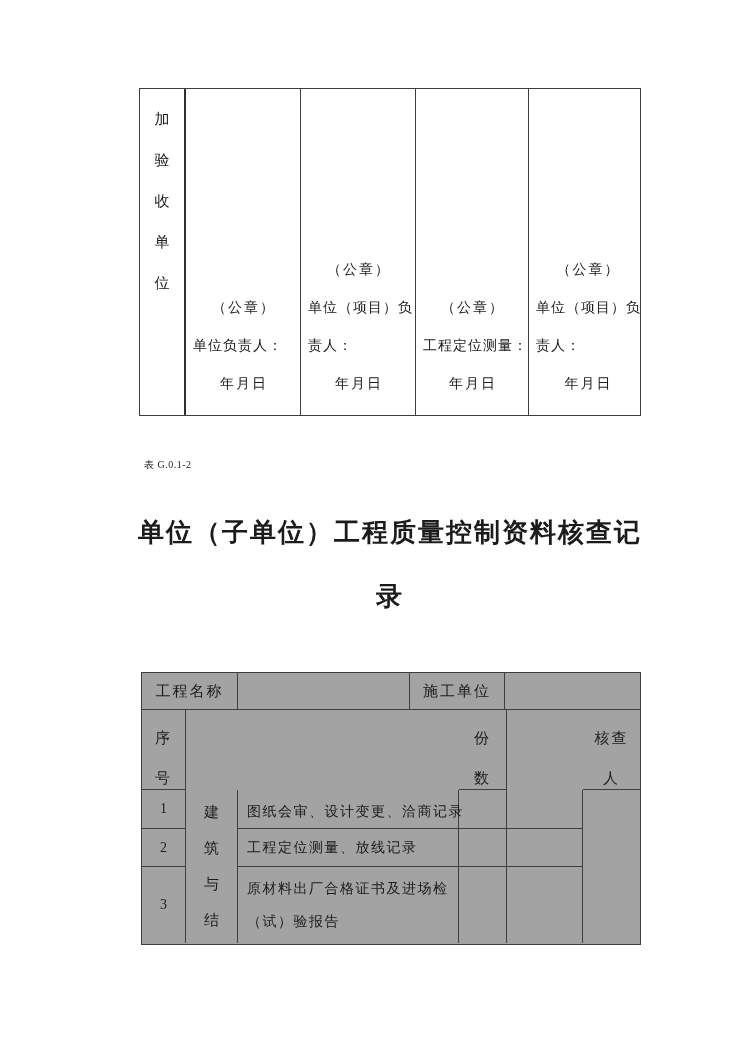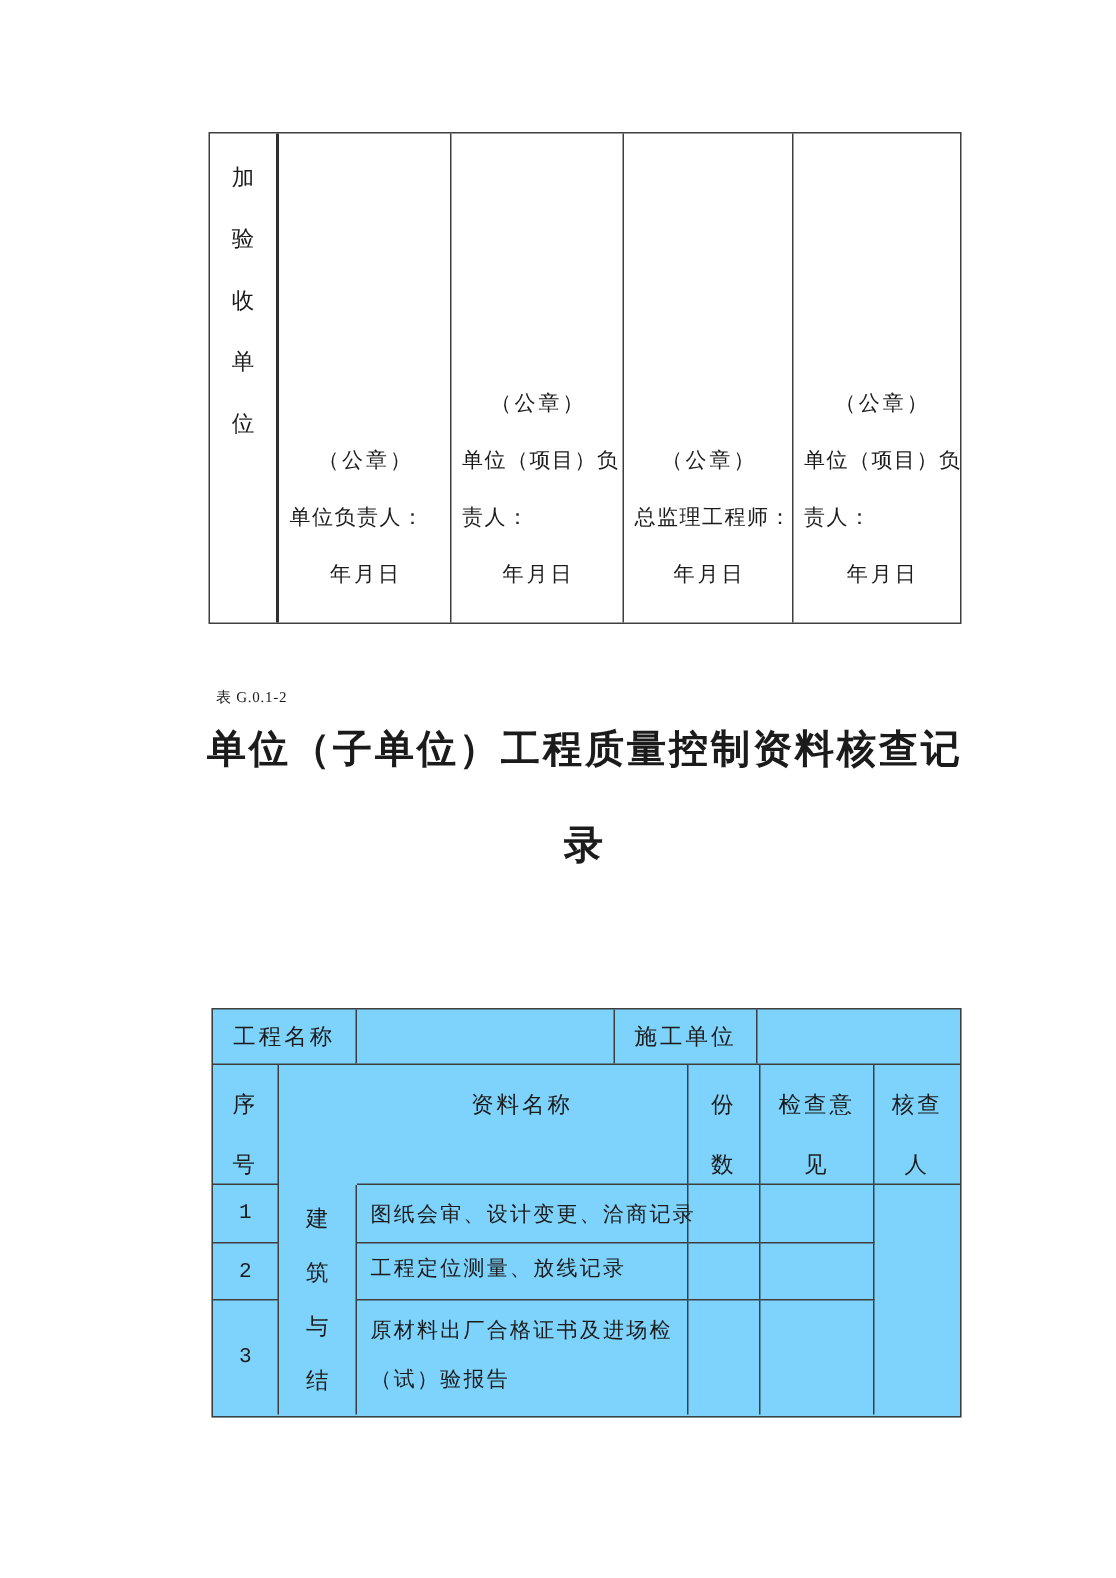--- a/index.html
+++ b/index.html
@@ -25,28 +25,28 @@
   }
   .tt-cell.brd{border-right:1px solid #3e3e3e;}
   .tt-line{line-height:38px;letter-spacing:1px;white-space:nowrap;}
   .seal{text-align:center;letter-spacing:2px;}
   .signer{text-align:left;}
   .datel{text-align:center;letter-spacing:2px;}
 
   
   .form-label{position:absolute;left:144px;top:458px;font-size:10px;letter-spacing:0.5px;}
   .doc-title{
-    position:absolute;left:130px;top:468px;width:520px;text-align:center;
+    position:absolute;left:130px;top:501px;width:520px;text-align:center;
     font-size:26px;font-weight:bold;line-height:64px;letter-spacing:2px;
   }
 
   
   .check-table{
     position:absolute;left:141px;top:672px;width:500px;height:273px;
-    border:1.5px solid #3e3e3e;box-sizing:border-box;background:#7dd3fc;font-family:Liberation Mono, monospace;
+    border:1.5px solid #3e3e3e;box-sizing:border-box;background:#a3a3a3;
   }
   .info-row{display:flex;height:37px;border-bottom:1px solid #3e3e3e;box-sizing:border-box;}
   .info-cell{
     display:flex;align-items:center;justify-content:center;
     font-size:15px;letter-spacing:2px;box-sizing:border-box;
   }
   .w-pnl{width:96px;} .w-pnv{width:172px;} .w-bl{width:95px;} .w-bv{flex:1;}
   .br{border-right:1px solid #3e3e3e;}
   .bb{border-bottom:1px solid #3e3e3e;}
 
@@ -94,21 +94,21 @@
 
     <div class="tt-cell brd">
       <div class="tt-line seal">（公章）</div>
       <div class="tt-line signer">单位（项目）负</div>
       <div class="tt-line signer">责人：</div>
       <div class="tt-line datel">年月日</div>
     </div>
 
     <div class="tt-cell brd">
       <div class="tt-line seal">（公章）</div>
-      <div class="tt-line signer">总监理工程师：</div>
+      <div class="tt-line signer">工程定位测量：</div>
       <div class="tt-line datel">年月日</div>
     </div>
 
     <div class="tt-cell">
       <div class="tt-line seal">（公章）</div>
       <div class="tt-line signer">单位（项目）负</div>
       <div class="tt-line signer">责人：</div>
       <div class="tt-line datel">年月日</div>
     </div>
   </div>
@@ -124,30 +124,23 @@
       <div class="info-cell w-bl br">施工单位</div>
       <div class="info-cell w-bv"></div>
     </div>
 
     <div class="ct-grid">
 
       <div class="hc br bb" style="grid-area:1/1/2/2;">
         <span>序</span>
         <span>号</span>
       </div>
-      <div class="hc br bb" style="grid-area:1/3/2/4;">
-        <span>资料名称</span>
-      </div>
       <div class="hc br bb" style="grid-area:1/4/2/5;">
         <span>份</span>
         <span>数</span>
-      </div>
-      <div class="hc br bb" style="grid-area:1/5/2/6;">
-        <span>检查意</span>
-        <span>见</span>
       </div>
       <div class="hc bb" style="grid-area:1/6/2/7;">
         <span>核查</span>
         <span>人</span>
       </div>
 
       <div class="seqc br bb" style="grid-area:2/1/3/2;">1</div>
       <div class="seqc br bb" style="grid-area:3/1/4/2;">2</div>
       <div class="seqc br" style="grid-area:4/1/5/2;">3</div>
 

